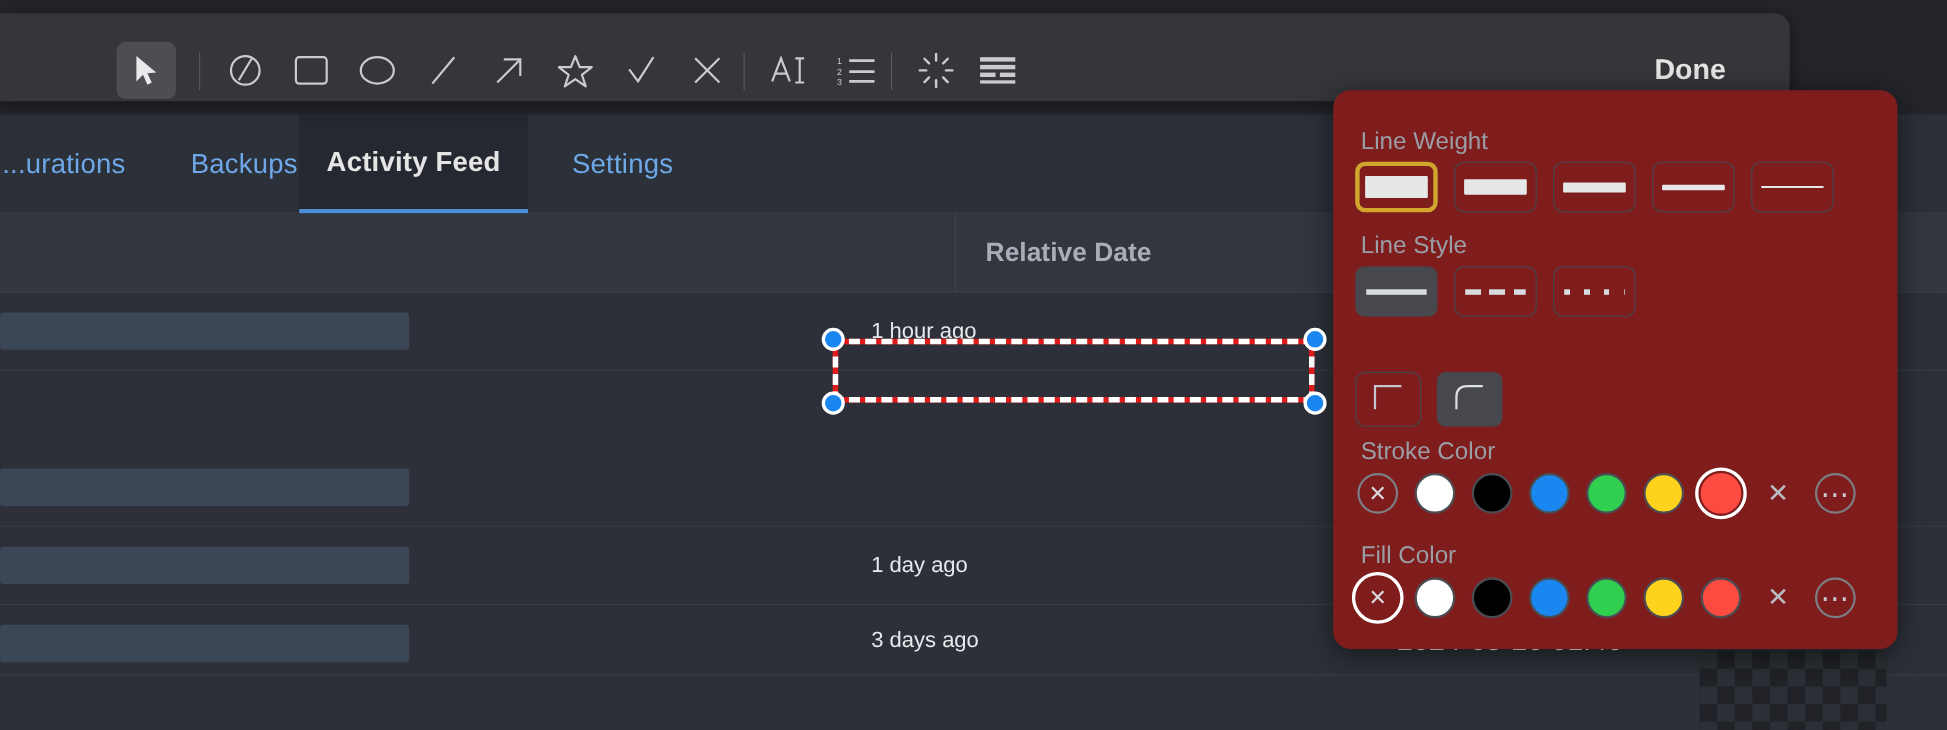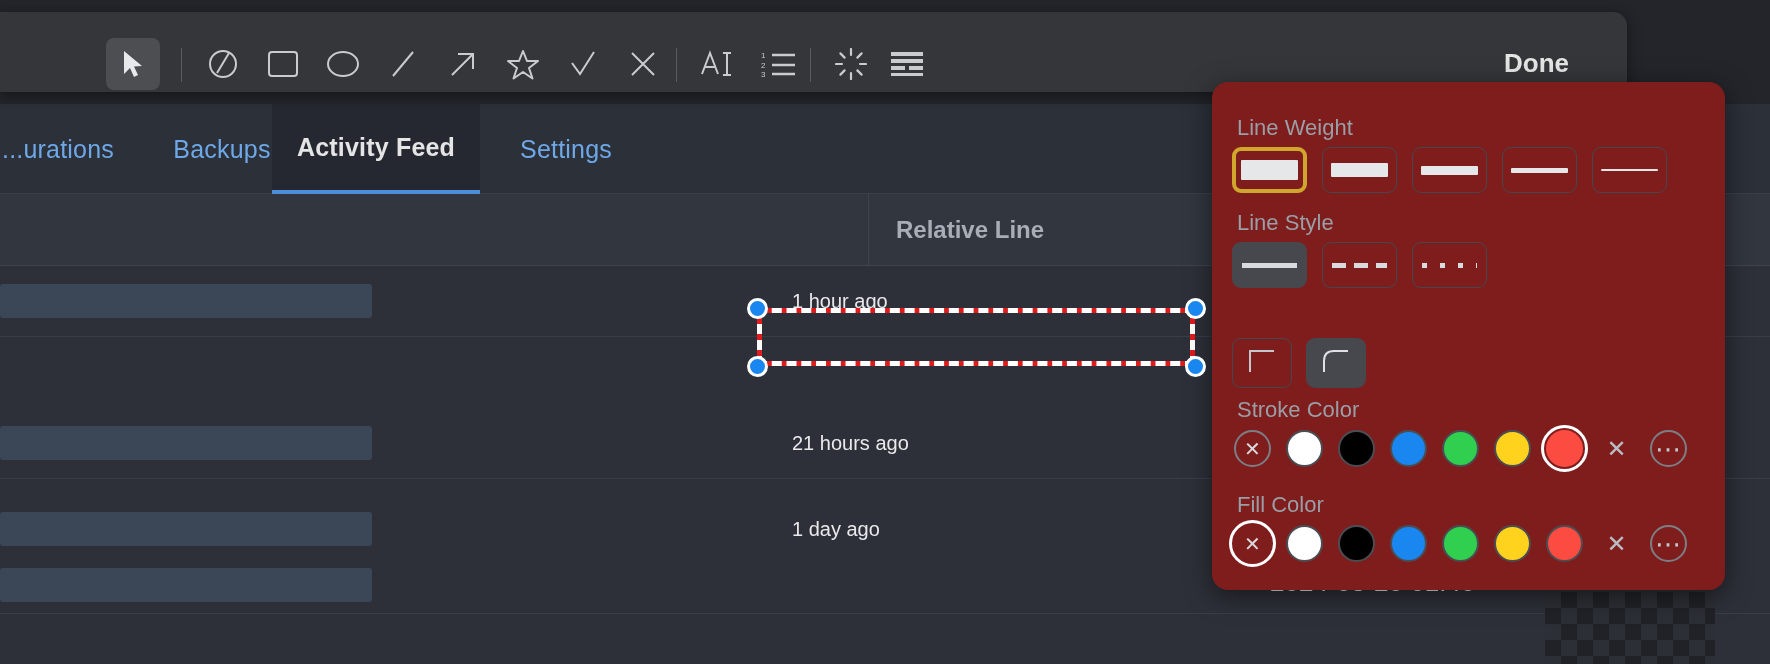--- a/index.html
+++ b/index.html
@@ -169,40 +169,40 @@
         <span>Activity Feed</span>
       </div>
       <div class="tab" style="left:492px;width:148px;">
         <span>Settings</span>
       </div>
     </div>
 
     <div class="table-head"></div>
     <div class="head-divider" style="left:868px;"></div>
     <div class="col-head" style="left:896px;">
-      <span>Relative Line</span>
+      <span>Relative Date</span>
     </div>
 
     <div class="row" style="top:266px;">
       <div class="row-bar" style="width:372px;"></div>
       <div class="row-reldate">1 hour ago</div>
       <div class="row-abs"></div>
     </div>
     <div class="row" style="top:408px;">
       <div class="row-bar" style="width:372px;"></div>
-      <div class="row-reldate">21 hours ago</div>
       <div class="row-abs"></div>
     </div>
-    <div class="row" style="top:494px;padding-left:19px;">
+    <div class="row" style="top:479px;padding-left:19px;">
       <div class="row-bar" style="width:372px;"></div>
       <div class="row-reldate">1 day ago</div>
       <div class="row-abs"></div>
     </div>
     <div class="row" style="top:550px;height:64px;">
       <div class="row-bar" style="width:372px;"></div>
+      <div class="row-reldate" style="height:64px;">3 days ago</div>
       <div class="row-abs" style="left:1270px;height:64px;">2024-03-20 01:40</div>
     </div>
 
     <div class="checker" style="left:1545px;top:592px;width:170px;height:72px;"></div>
   </div>
 
   <div class="selection" style="left:757px;top:308px;width:438px;height:58px;"></div>
   <div class="handle" style="left:747px;top:298px;"></div>
   <div class="handle" style="left:1185px;top:298px;"></div>
   <div class="handle" style="left:747px;top:356px;"></div>

